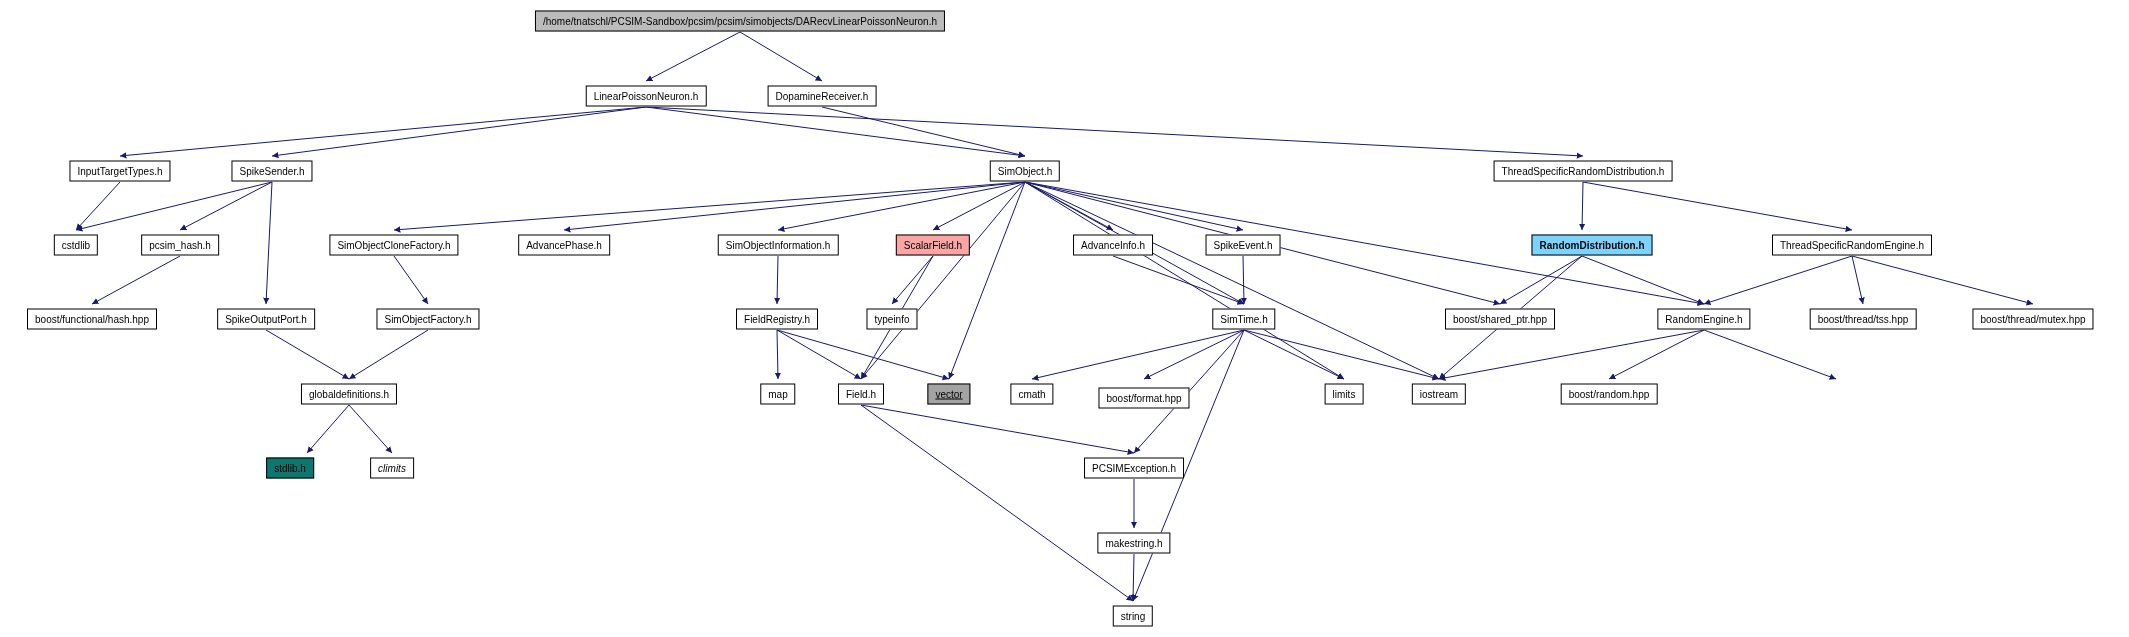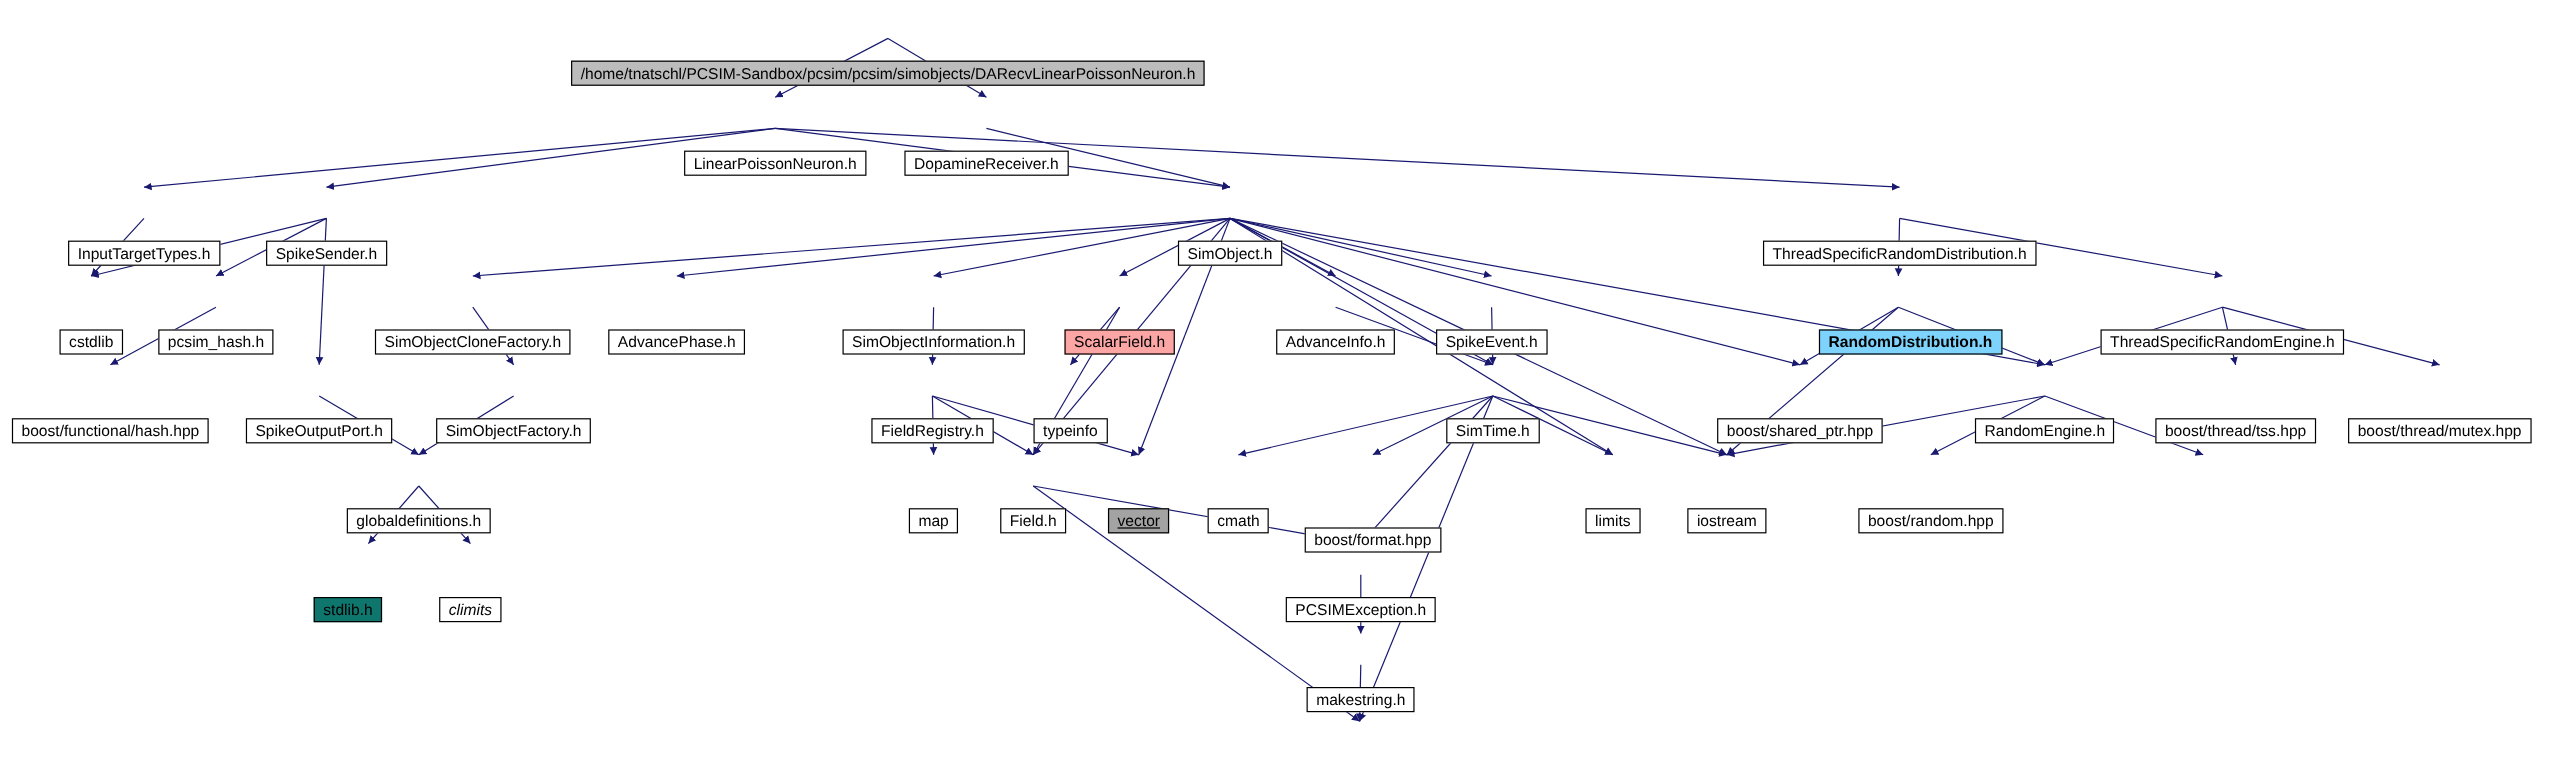--- a/index.html
+++ b/index.html
@@ -7,26 +7,25 @@
        font-family:"Liberation Sans", sans-serif;}
   #graph{position:absolute;left:0;top:0;width:2129px;height:637px;}
   #edges{position:absolute;left:0;top:0;z-index:1;}
   #graph-nodes{position:absolute;left:0;top:0;width:100%;height:100%;z-index:2;}
   .node{
     position:absolute;
     transform:translate(-50%,-50%);
     background:#ffffff;
     border:1px solid #000000;
     color:#000000;
-    font-size:13px;
+    font-size:10px;
     line-height:15px;
     padding:2px 7px;
     white-space:nowrap;
     box-sizing:border-box;
-    margin-top:40px;
   }
   .node.root{background:#bcbcbc;}
   line.edge{stroke:#191970;stroke-width:1;}
 </style>
 </head>
 <body>
 
 <div id="graph">
   <svg id="edges" width="2129" height="637" xmlns="http://www.w3.org/2000/svg">
     <defs>
@@ -120,21 +119,21 @@
       <div class="node" style="left: 1244px; top: 319px; background: rgb(255, 255, 255);">SimTime.h</div>
       <div class="node" style="left: 1500px; top: 319px; background: rgb(255, 255, 255);">boost/shared_ptr.hpp</div>
       <div class="node" style="left: 1704px; top: 319px; background: rgb(255, 255, 255);">RandomEngine.h</div>
       <div class="node" style="left: 1863px; top: 319px; background: rgb(255, 255, 255);">boost/thread/tss.hpp</div>
       <div class="node" style="left: 2033px; top: 319px; background: rgb(255, 255, 255);">boost/thread/mutex.hpp</div>
       <div class="node" style="left: 349px; top: 394px; background: rgb(255, 255, 255);">globaldefinitions.h</div>
       <div class="node" style="left: 778px; top: 394px; background: rgb(255, 255, 255);">map</div>
       <div class="node" style="left: 861px; top: 394px; background: rgb(255, 255, 255);">Field.h</div>
       <div class="node" style="left: 949px; top: 394px; background: #a3a3a3; text-decoration: underline;">vector</div>
       <div class="node" style="left: 1032px; top: 394px; background: rgb(255, 255, 255);">cmath</div>
-      <div class="node" style="left: 1144px; top: 410px; background: rgb(255, 255, 255);">boost/format.hpp</div>
+      <div class="node" style="left: 1144px; top: 398px; background: rgb(255, 255, 255);">boost/format.hpp</div>
       <div class="node" style="left: 1344px; top: 394px; background: rgb(255, 255, 255);">limits</div>
       <div class="node" style="left: 1439px; top: 394px; background: rgb(255, 255, 255);">iostream</div>
       <div class="node" style="left: 1609px; top: 394px; background: rgb(255, 255, 255);">boost/random.hpp</div>
       <div class="node" style="left: 290px; top: 468px; background: #0f766e;">stdlib.h</div>
       <div class="node" style="left: 392px; top: 468px; background: rgb(255, 255, 255); font-style: italic;">climits</div>
       <div class="node" style="left: 1134px; top: 468px; background: rgb(255, 255, 255);">PCSIMException.h</div>
       <div class="node" style="left: 1134px; top: 543px; background: rgb(255, 255, 255);">makestring.h</div>
       <div class="node" style="left: 1133px; top: 616px; background: rgb(255, 255, 255);">string</div>
     </div>
 </div>

